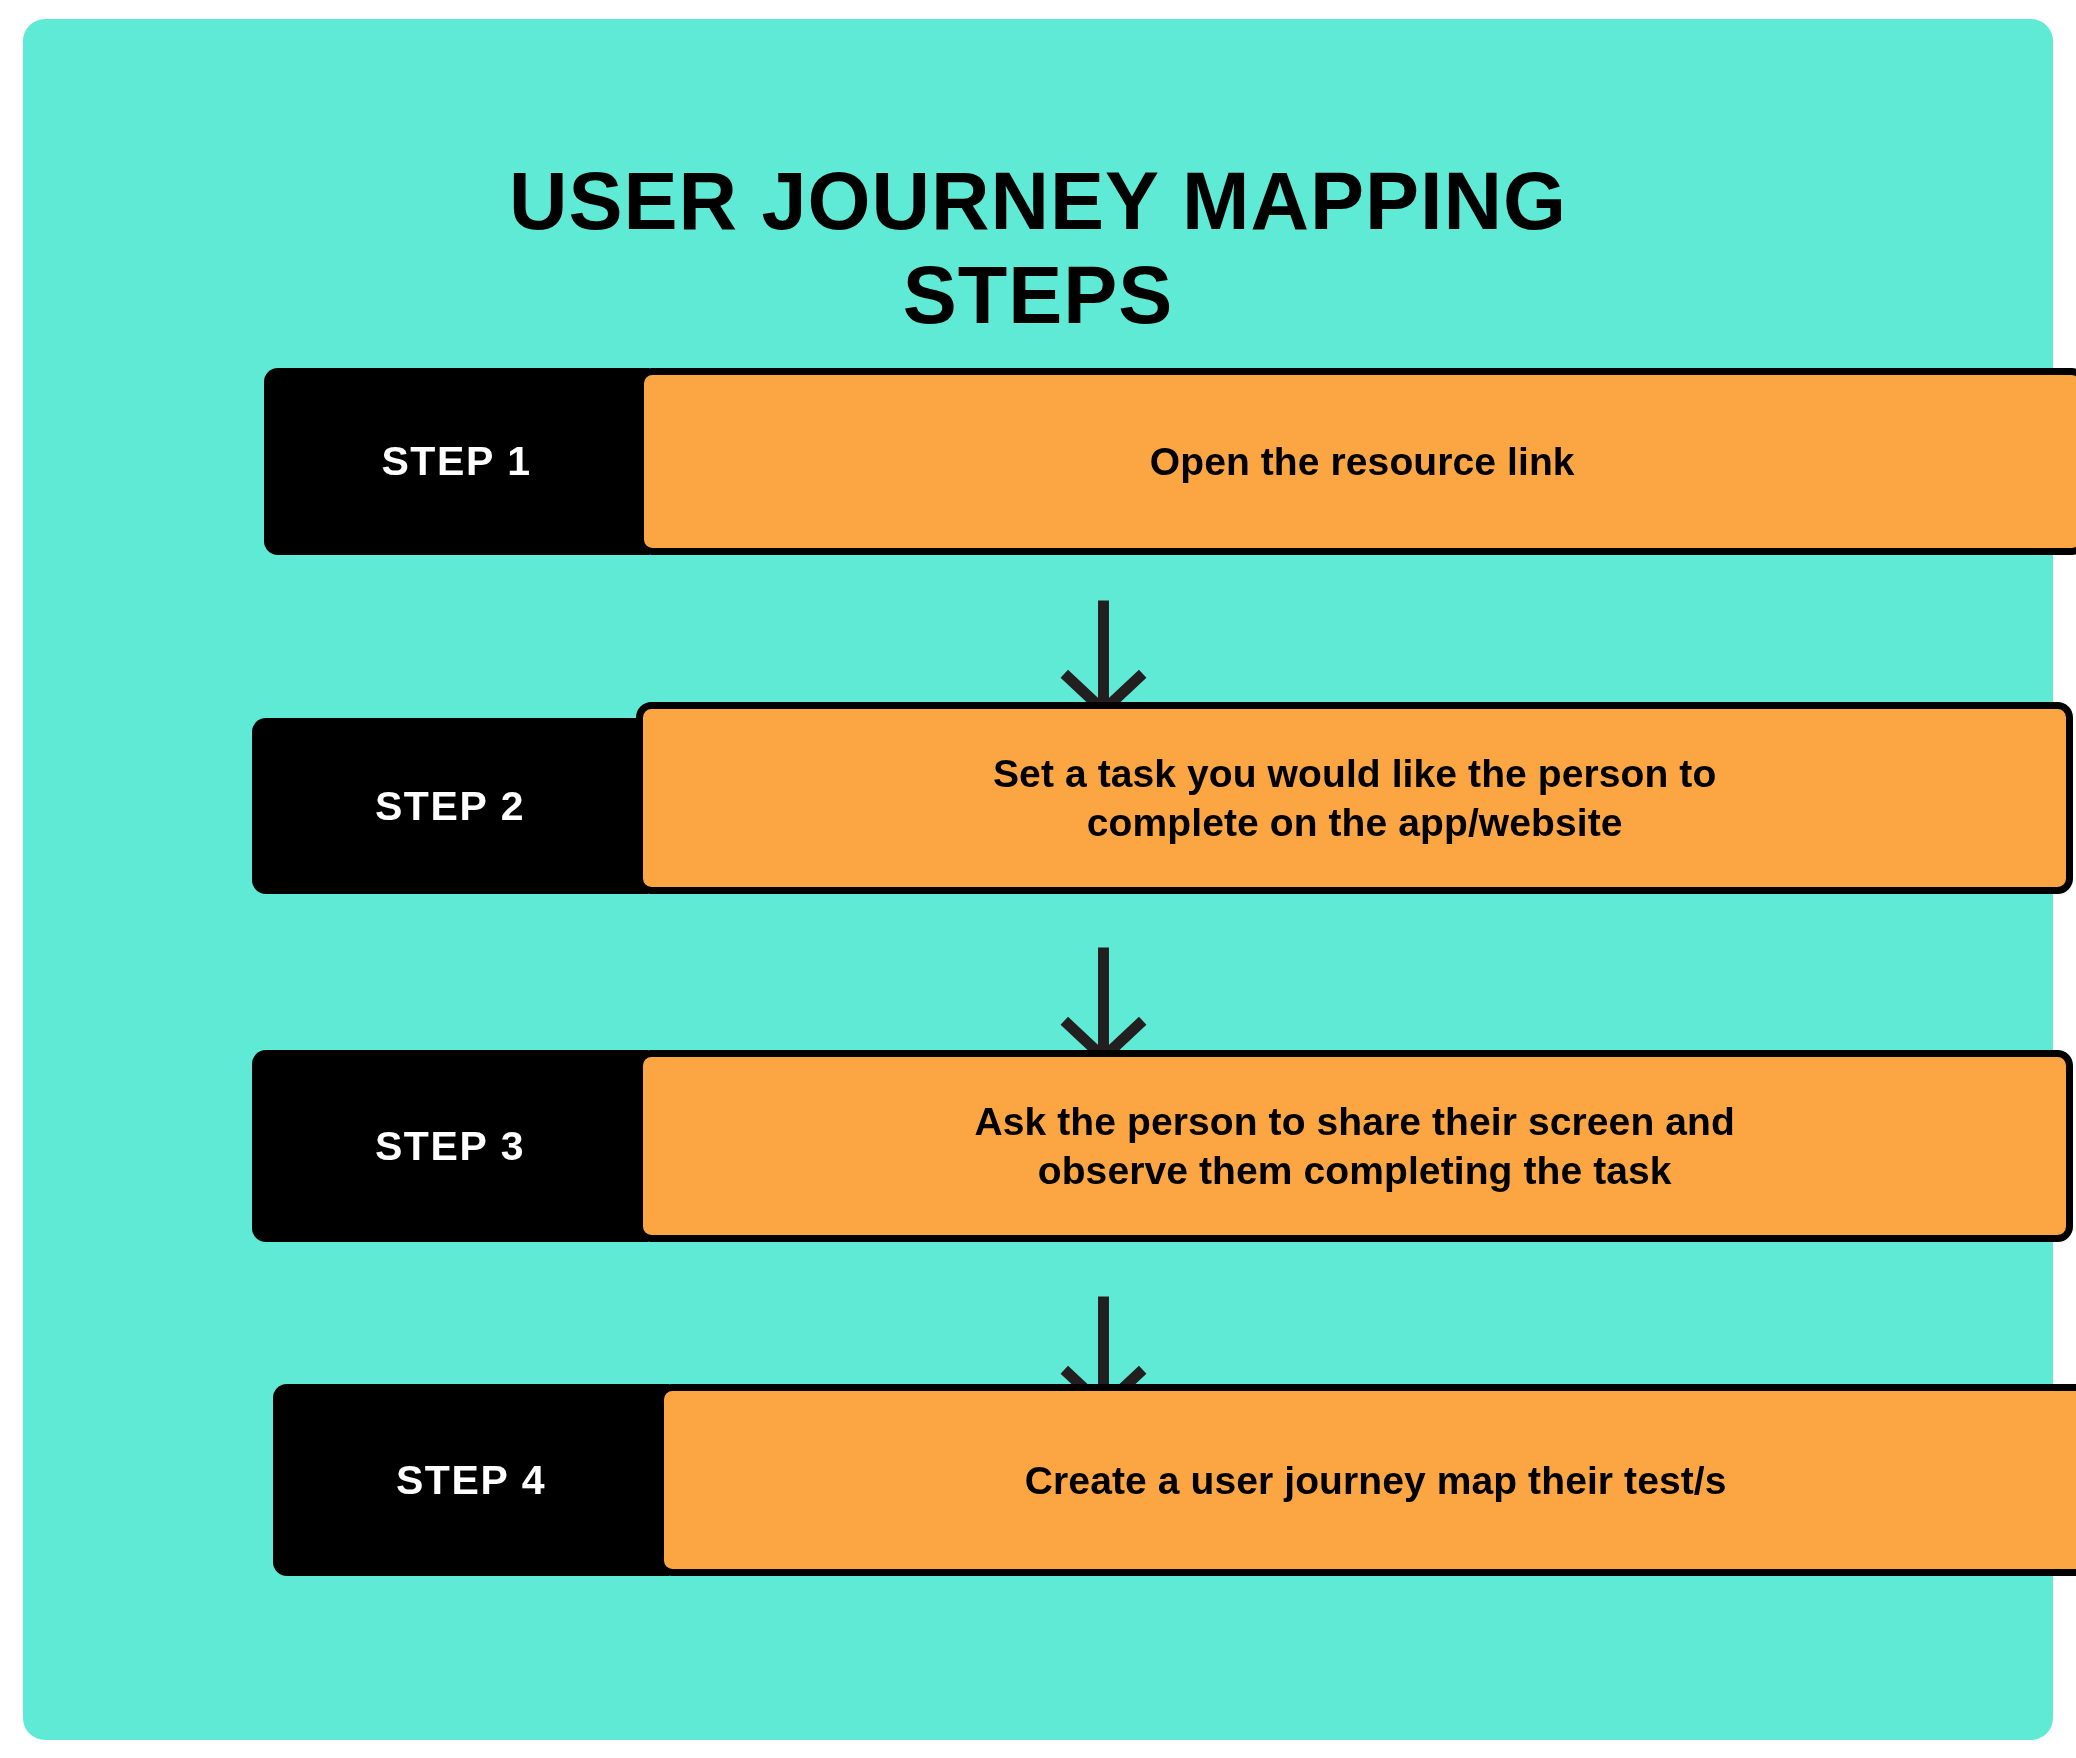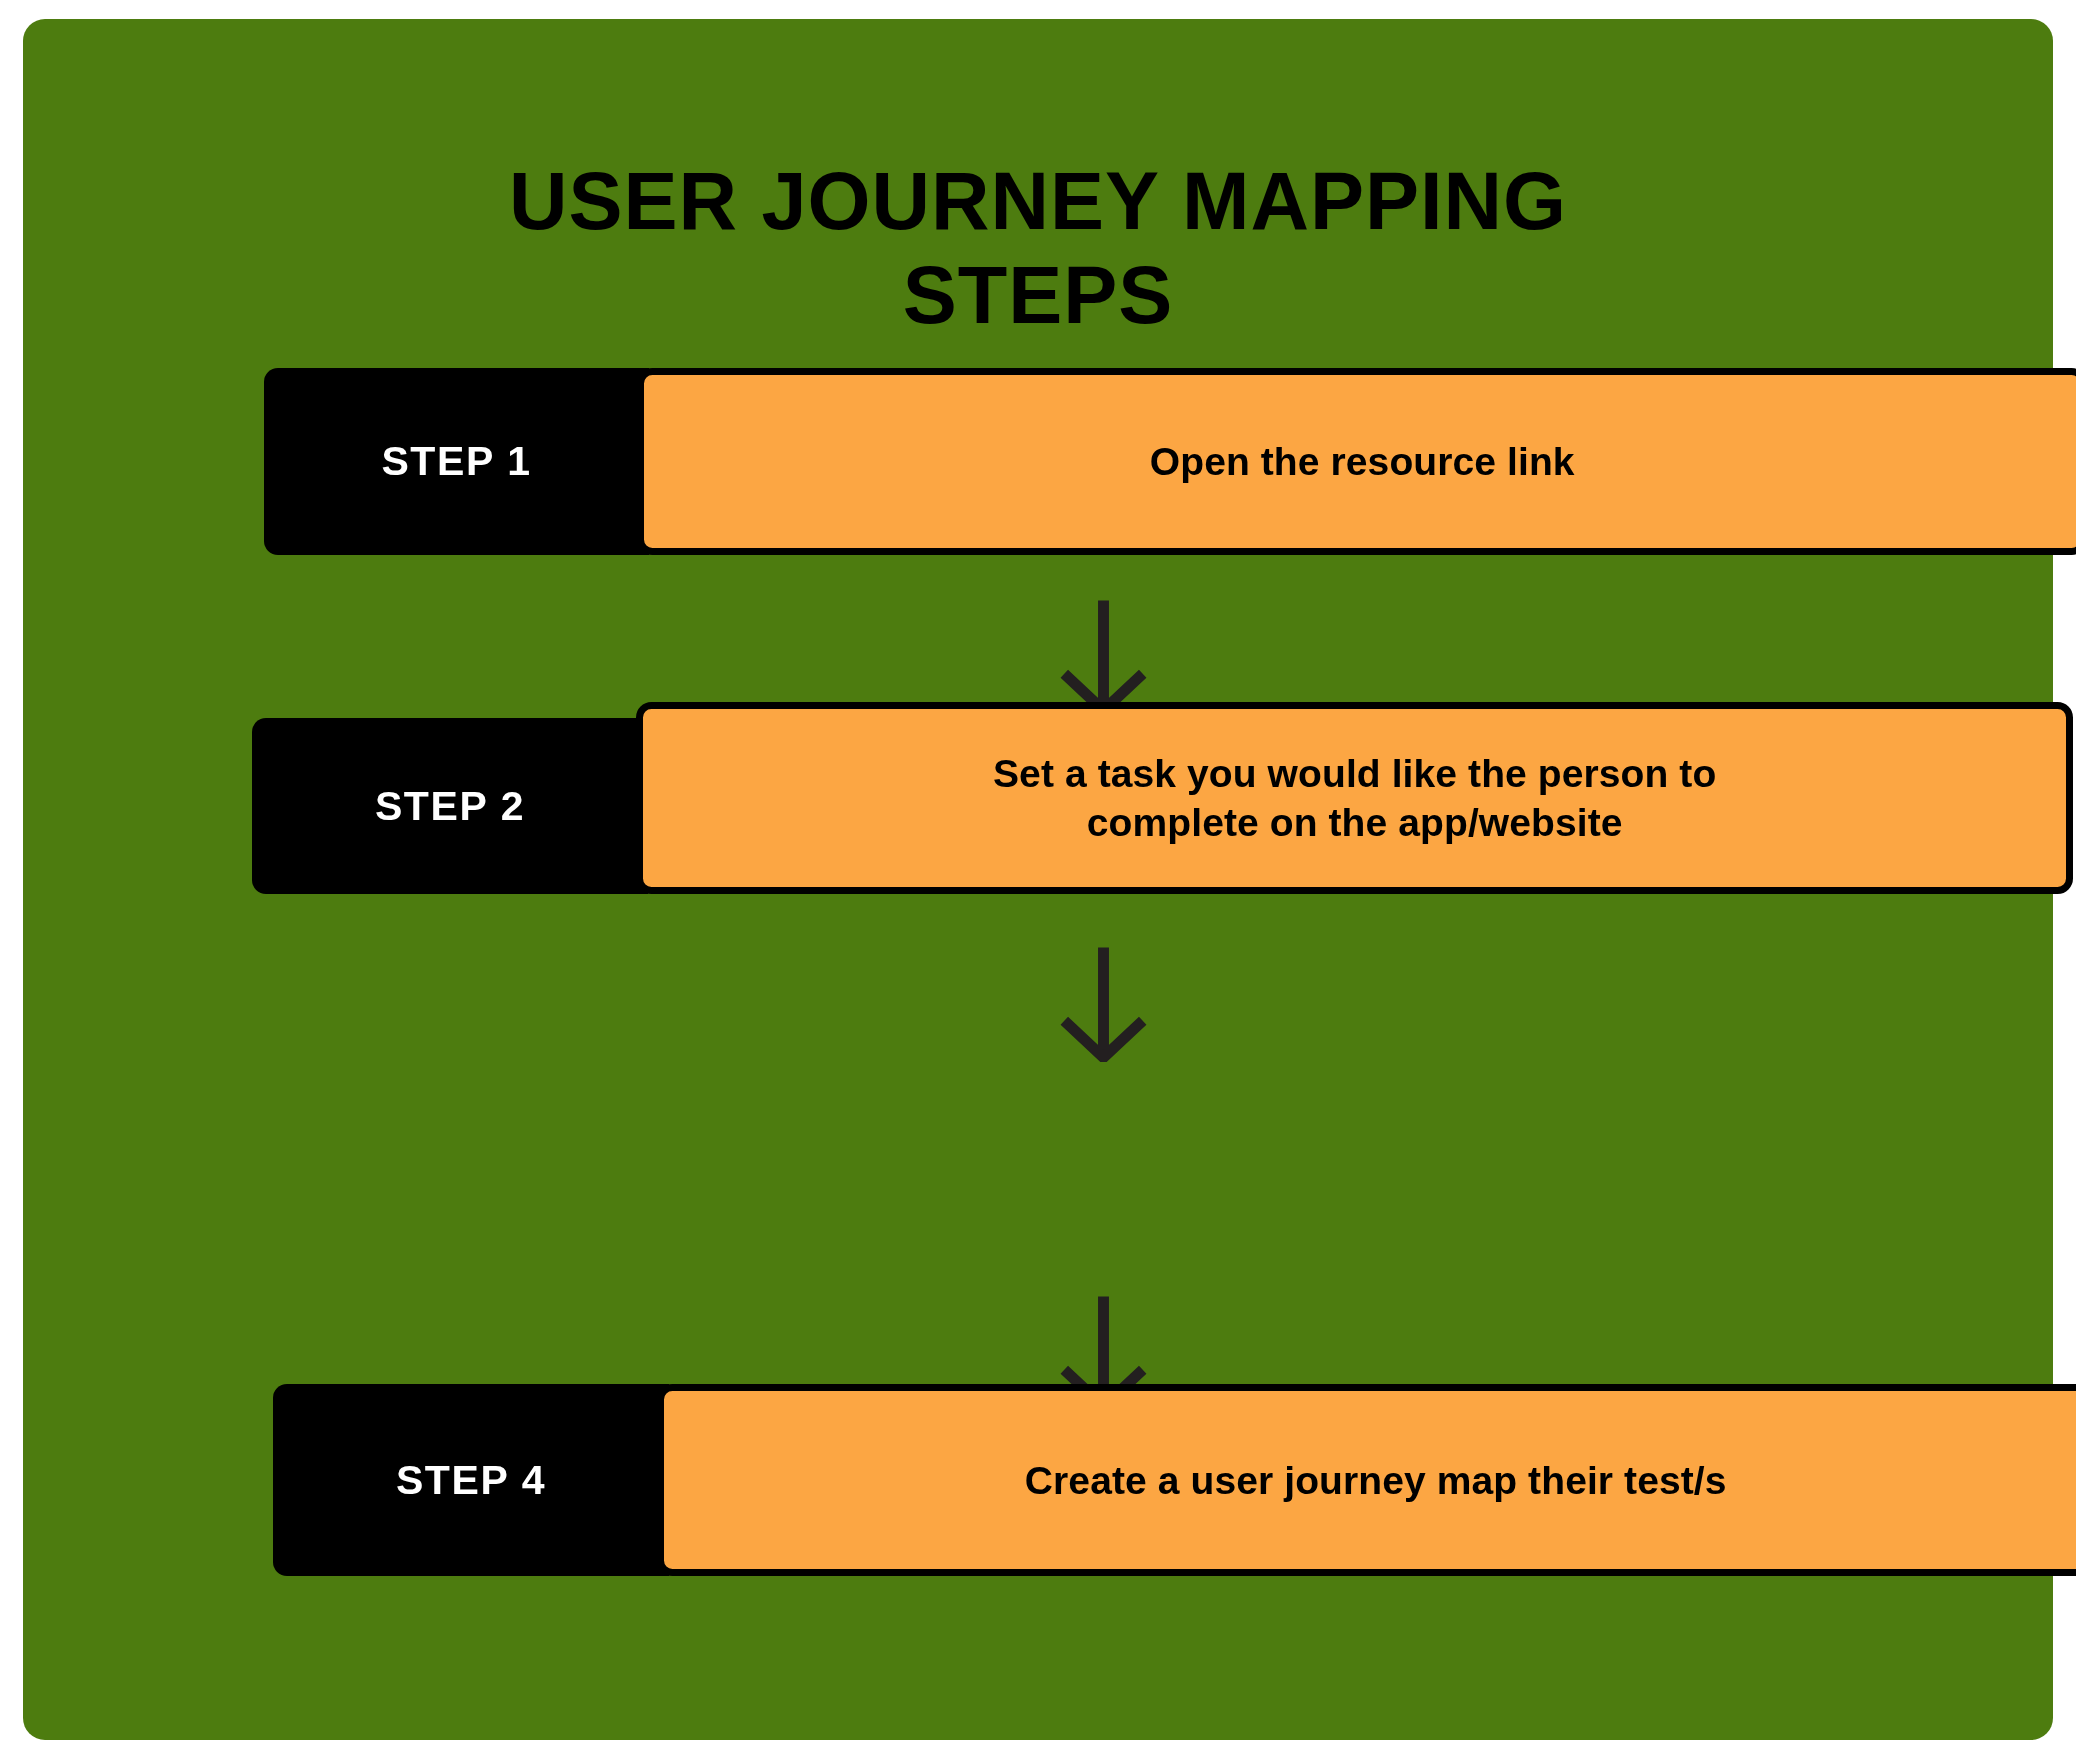--- a/index.html
+++ b/index.html
@@ -23,21 +23,21 @@
     overflow: hidden;
   }
 
   
   .card {
     position: absolute;
     left: 23px;
     top: 19.3px;
     width: 2030px;
     height: 1721px;
-    background: #4d7c0f;
+    background: #5eead4;
     border-radius: 22px;
     box-sizing: border-box;
   }
 
   
   .title {
     position: absolute;
     left: 0;
     top: 80px;
     width: 100%;
@@ -156,20 +156,29 @@
         </div>
       </div>
 
       <div class="arrow" style="left:1027px; top:926px;">
         <svg width="107" height="117" viewBox="0 0 166 182" fill="none" xmlns="http://www.w3.org/2000/svg">
           <path d="M83 4 V170" stroke="#231F20" stroke-width="17" stroke-linecap="butt"></path>
           <path d="M22 118 L83 175 L144 118" stroke="#231F20" stroke-width="17" fill="none" stroke-linecap="butt" stroke-linejoin="miter"></path>
         </svg>
       </div>
 
+      <div class="step-row" style="left:229px; top:1031px; width:1821px; height:192px;">
+        <div class="step-badge" style="width:396px;">
+          <span class="step-badge-label">STEP 3</span>
+        </div>
+        <div class="step-body" style="flex:1;">
+          <span class="step-body-label">Ask the person to share their screen and
+observe them completing the task</span>
+        </div>
+      </div>
 
       <div class="arrow" style="left:1027px; top:1275px;">
         <svg width="107" height="117" viewBox="0 0 166 182" fill="none" xmlns="http://www.w3.org/2000/svg">
           <path d="M83 4 V170" stroke="#231F20" stroke-width="17" stroke-linecap="butt"></path>
           <path d="M22 118 L83 175 L144 118" stroke="#231F20" stroke-width="17" fill="none" stroke-linecap="butt" stroke-linejoin="miter"></path>
         </svg>
       </div>
 
       <div class="step-row" style="left:229px; top:1365px; width:1821px; height:192px;padding-left:21px;">
         <div class="step-badge" style="width:396px;">

